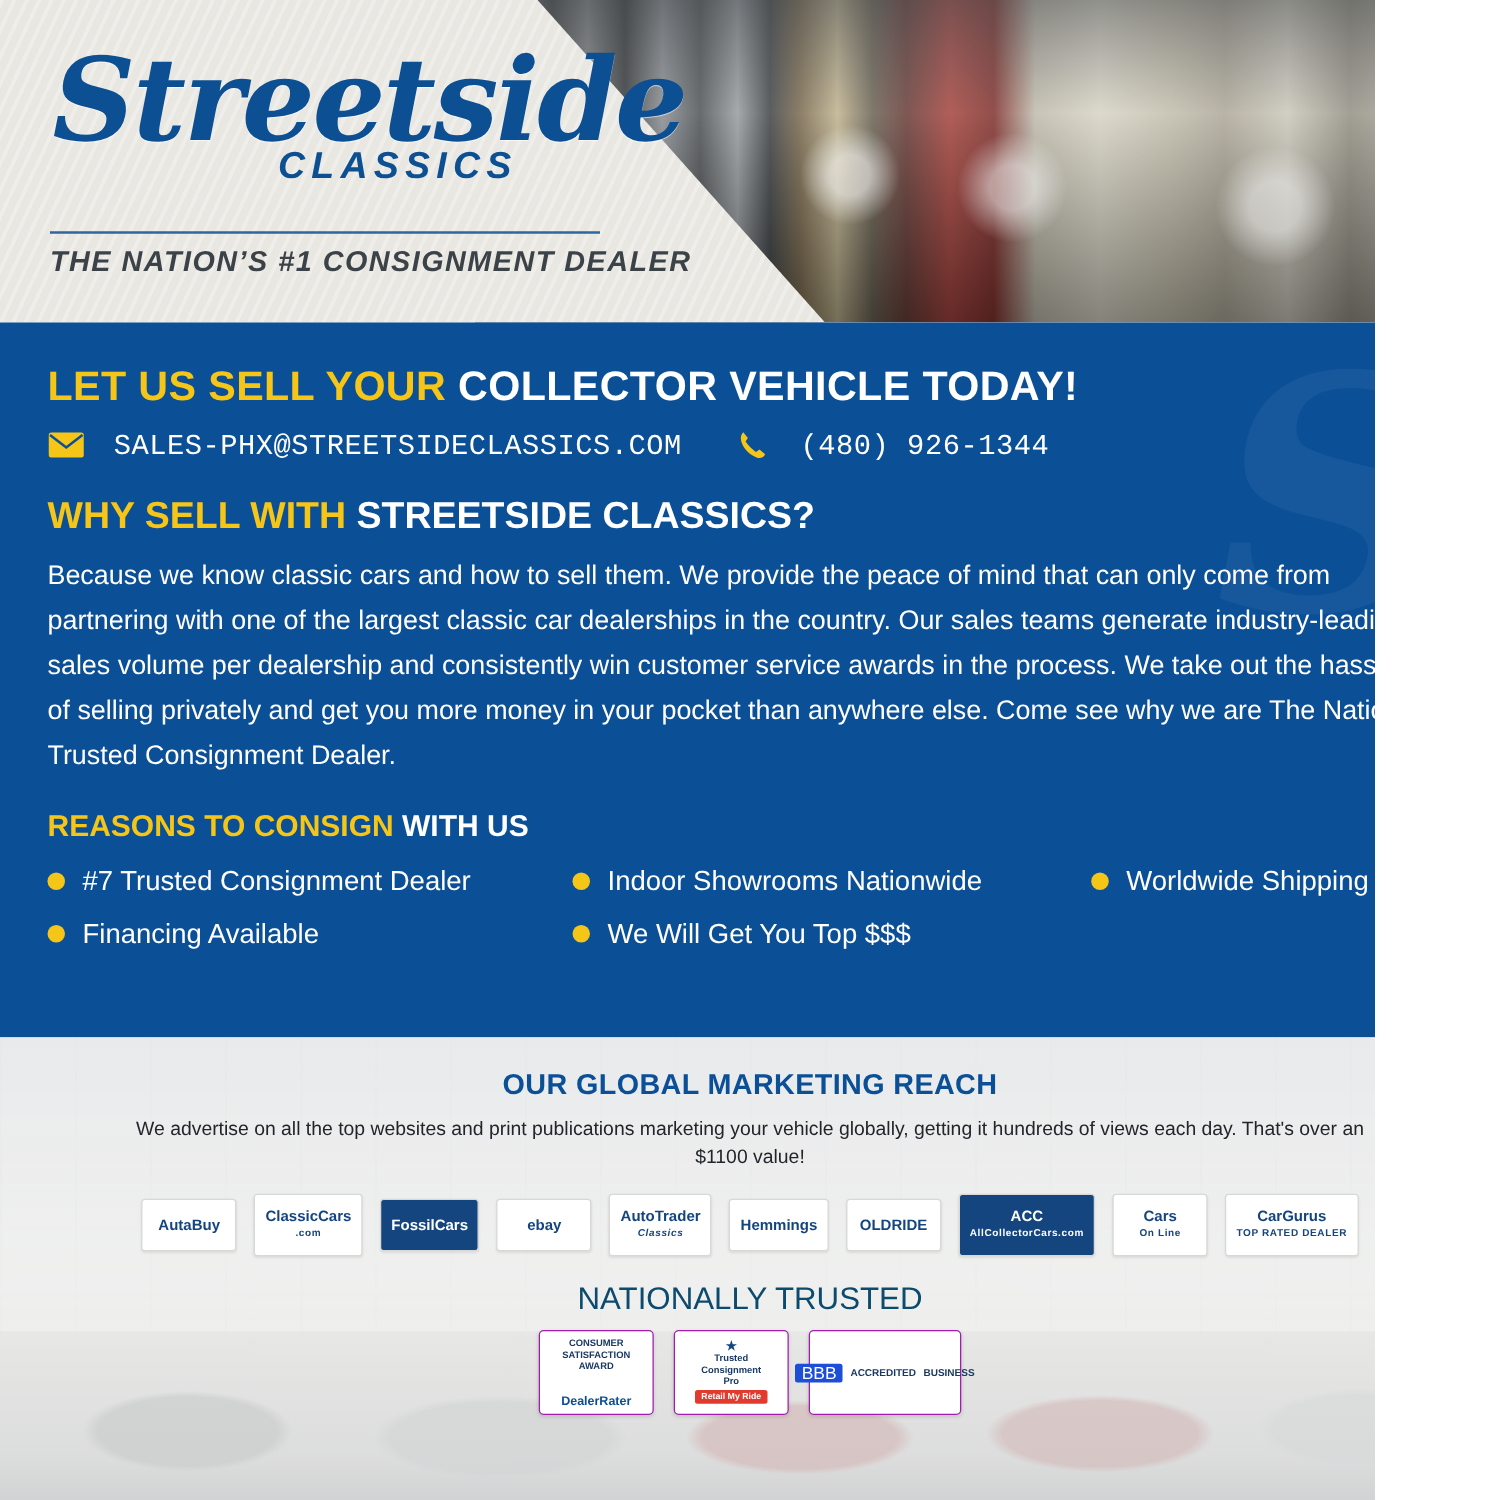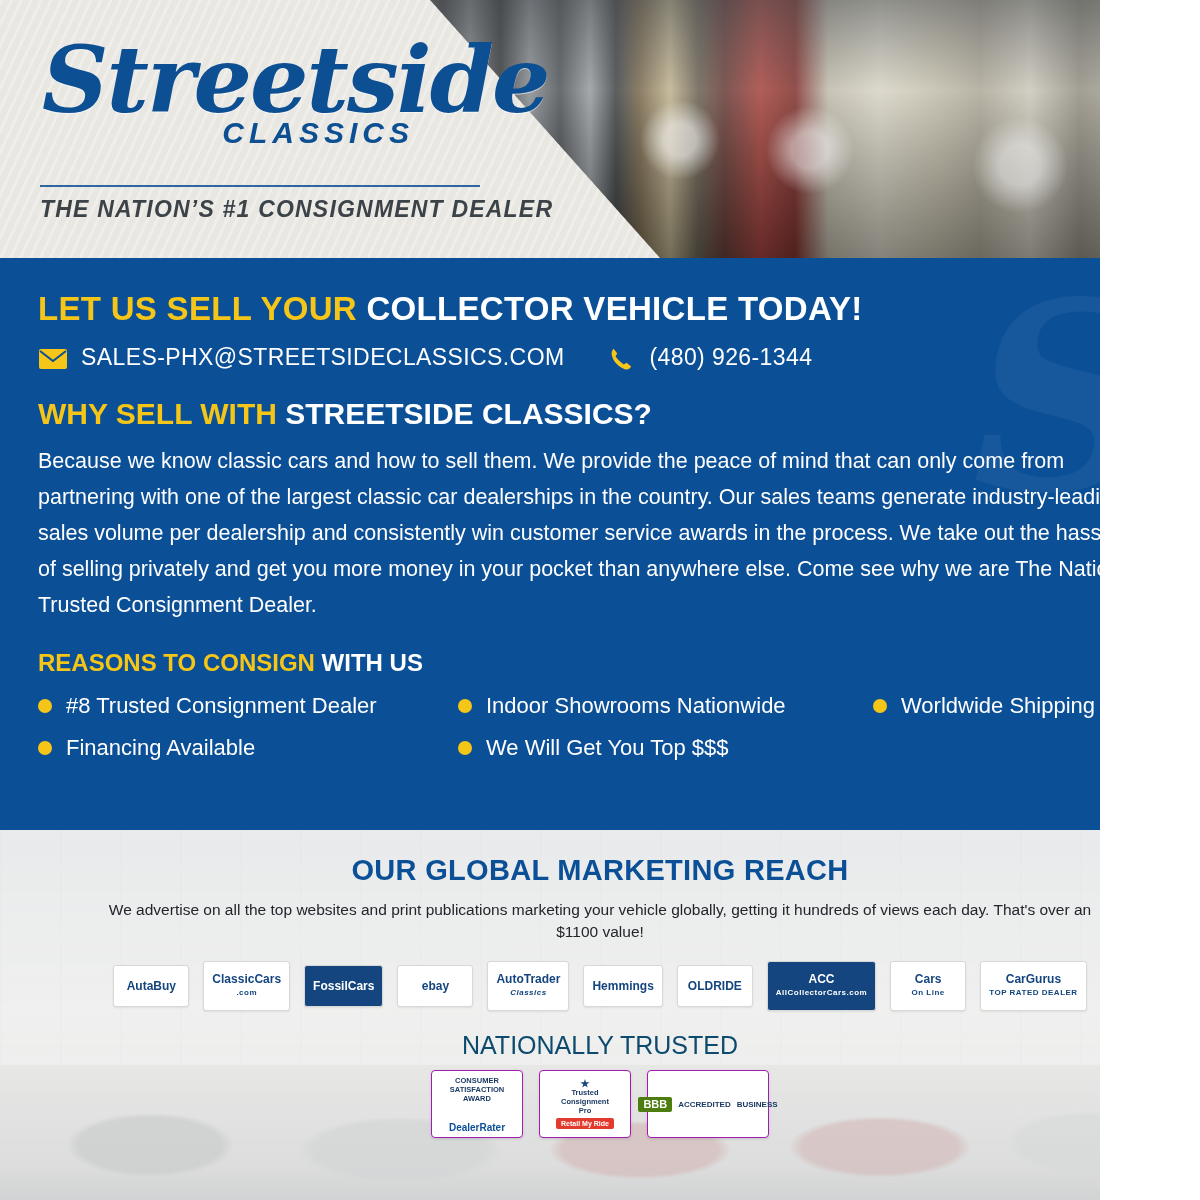--- a/index.html
+++ b/index.html
@@ -132,21 +132,21 @@
   .y { color: #f5c518; }
   .w { color: #ffffff; }
 
   .contact-row {
     display: flex;
     align-items: center;
     gap: 42px;
     margin-bottom: 26px;
     position: relative; z-index: 2;
   }
-  .contact-item { display: flex; align-items: flex-end; gap: 13px; }
+  .contact-item { display: flex; align-items: flex-start; gap: 23px; font-family: Liberation Mono, monospace; }
   .contact-item .txt {
     font-size: 23px;
     letter-spacing: .4px;
   }
   .ico { width: 30px; height: 24px; flex: 0 0 auto; }
 
   .h2 {
     font-size: 30px;
     font-weight: 700;
     margin-bottom: 12px;
@@ -212,21 +212,21 @@
       radial-gradient(ellipse 120px 46px at 150px 120px, #b9bcbd 0 60%, rgba(255,255,255,0) 70%),
       radial-gradient(ellipse 145px 48px at 400px 125px, #c7cacb 0 60%, rgba(255,255,255,0) 70%),
       radial-gradient(ellipse 130px 42px at 640px 125px, #caa0a0 0 60%, rgba(255,255,255,0) 70%),
       radial-gradient(ellipse 130px 44px at 880px 122px, #c8a3a3 0 60%, rgba(255,255,255,0) 70%),
       radial-gradient(ellipse 120px 46px at 1090px 118px, #cfd2d3 0 60%, rgba(255,255,255,0) 70%),
       linear-gradient(180deg, rgba(255,255,255,0) 0%, rgba(210,212,213,.7) 80%, rgba(190,192,194,.9) 100%);
   }
   .b-title {
     position: relative; z-index: 3;
     text-align: center;
-    font-size: 29px;
+    font-size: 23px;
     font-weight: 700;
     color: #0b4f96;
     padding-top: 24px;
     letter-spacing: .3px;
   }
   .b-sub {
     position: relative; z-index: 3;
     text-align: center;
     font-size: 15.5px;
     color: #22262a;
@@ -288,22 +288,22 @@
     width: 92px; height: 68px;
     display: flex; flex-direction: column;
     align-items: center; justify-content: center;
     font-size: 7.5px; font-weight: 700;
     color: #1b3a63; text-align: center;
     line-height: 9px; padding: 4px;
     box-shadow: 0 1px 3px rgba(0,0,0,.12);
   }
   .badge.wide { width: 122px; flex-direction: row; gap: 6px; font-size: 8px; }
   .badge .bb {
-    background: #4d7c0f; color: #fff;
-    font-size: 11px; font-weight: 700;
+    background: #1d4ed8; color: #fff;
+    font-size: 14px; font-weight: 400;
     padding: 3px 5px; border-radius: 2px;
   }
   .badge .star { color: #14457f; font-size: 10px; }
   .badge .rmr { background:#e23b2e; color:#fff; font-size:7px; padding:1px 5px; margin-top:3px; border-radius:2px;}
   .badge .dr { color:#0b4f96; font-size:10px; font-weight:700; margin-top:20px;}
 </style>
 </head>
 <body>
 
 <div id="page">
@@ -351,21 +351,21 @@
     <div class="body-copy">Because we know classic cars and how to sell them.  We provide the peace of mind that can only come from partnering with one of the largest classic car dealerships in the country.  Our sales teams generate industry-leading sales volume per dealership and consistently win customer service awards in the process.   We take out the hassles of selling privately and get you more money in your pocket than anywhere else.  Come see why we are The Nation's Trusted Consignment Dealer.</div>
 
     <div class="h3">
       <span class="y">REASONS TO CONSIGN</span>
       <span class="w">WITH US</span>
     </div>
 
     <div class="reasons">
       <div class="reason">
         <span class="dot"></span>
-        <span>#8 Trusted Consignment Dealer</span>
+        <span>#7 Trusted Consignment Dealer</span>
       </div>
       <div class="reason">
         <span class="dot"></span>
         <span>Indoor Showrooms Nationwide</span>
       </div>
       <div class="reason">
         <span class="dot"></span>
         <span>Worldwide Shipping</span>
       </div>
       <div class="reason">

